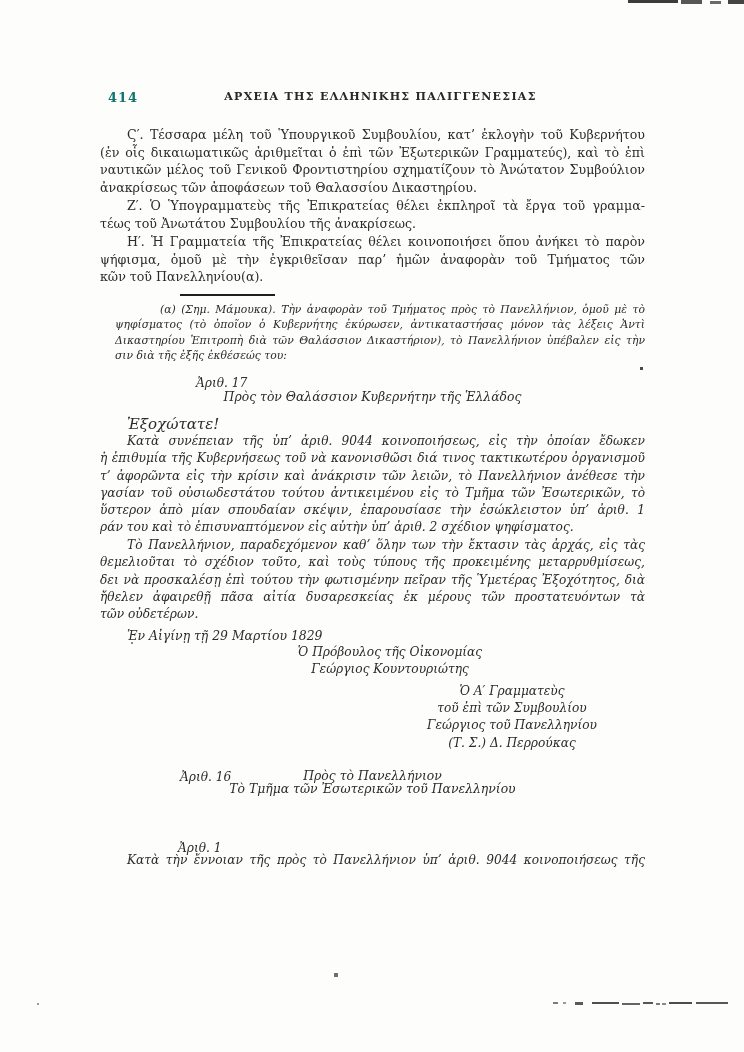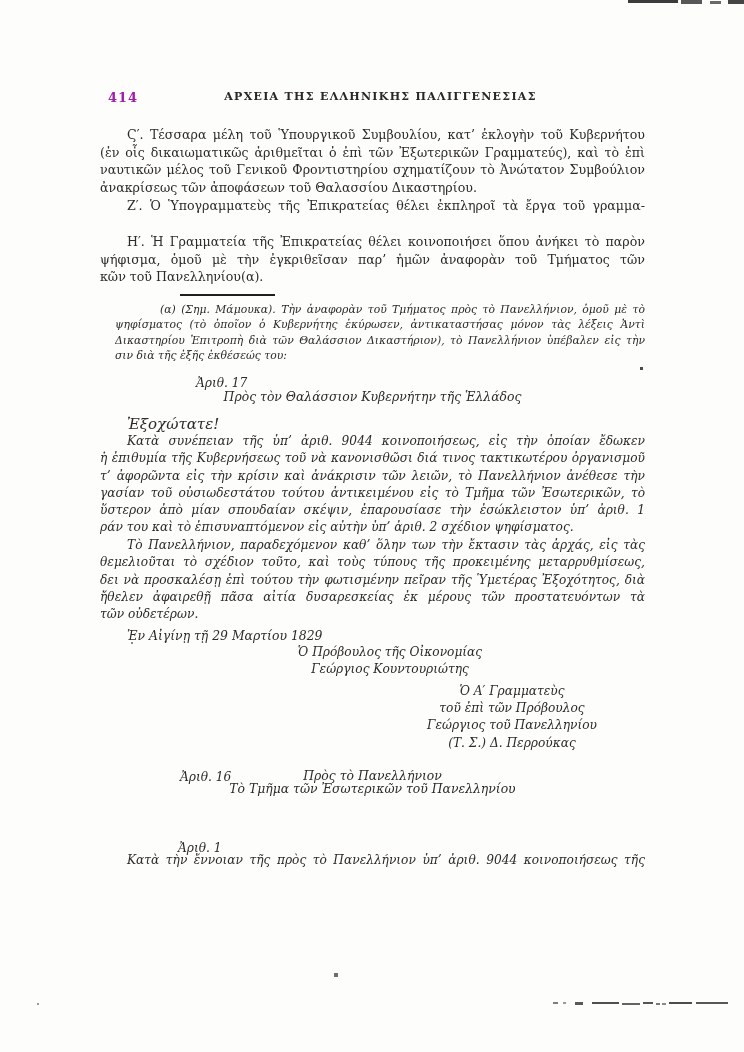--- a/index.html
+++ b/index.html
@@ -13,21 +13,21 @@
   .page{
     position:absolute;left:0;top:0;width:744px;height:1052px;
     background:#fdfdfc;
     color:#2d2b28;
   }
   .abs{position:absolute;}
   
   .header-row{left:100px;top:90px;width:545px;height:16px;}
   .pagenum{
     position:absolute;left:8px;top:0;
-    font-size:13px;font-weight:bold;letter-spacing:1px;color:#a21caf;text-align:center;
+    font-size:13px;font-weight:bold;letter-spacing:1px;color:#0f766e;text-align:center;
   }
   .journal-title{
     position:absolute;left:8px;top:0;width:100%;
     text-align:center;font-size:11px;font-weight:bold;
     letter-spacing:1.3px;color:#2a2825;white-space:nowrap;
   }
   
   .block{left:100px;width:545px;overflow:hidden;}
   .body-text{font-size:12.6px;line-height:17.7px;}
   .letter-text{font-size:12.2px;line-height:17.3px;font-style:italic;}
@@ -65,20 +65,21 @@
 
   <div class="abs block body-text" style="top:126px">
       <div class="tline indent">Ϛ′. Τέσσαρα μέλη τοῦ Ὑπουργικοῦ Συμβουλίου, κατ’ ἐκλογὴν τοῦ Κυβερνήτου</div>
       <div class="tline">(ἐν οἷς δικαιωματικῶς ἀριθμεῖται ὁ ἐπὶ τῶν Ἐξωτερικῶν Γραμματεύς), καὶ τὸ ἐπὶ τῶν</div>
       <div class="tline">ναυτικῶν μέλος τοῦ Γενικοῦ Φροντιστηρίου σχηματίζουν τὸ Ἀνώτατον Συμβούλιον τῆς</div>
       <div class="tline short">ἀνακρίσεως τῶν ἀποφάσεων τοῦ Θαλασσίου Δικαστηρίου.</div>
     </div>
 
   <div class="abs block body-text" style="top:197px">
       <div class="tline indent">Ζ′. Ὁ Ὑπογραμματεὺς τῆς Ἐπικρατείας θέλει ἐκπληροῖ τὰ ἔργα τοῦ γραμμα-</div>
+      <div class="tline short">τέως τοῦ Ἀνωτάτου Συμβουλίου τῆς ἀνακρίσεως.</div>
     </div>
 
   <div class="abs block body-text" style="top:233px">
       <div class="tline indent">Η′. Ἡ Γραμματεία τῆς Ἐπικρατείας θέλει κοινοποιήσει ὅπου ἀνήκει τὸ παρὸν</div>
       <div class="tline">ψήφισμα, ὁμοῦ μὲ τὴν ἐγκριθεῖσαν παρ’ ἡμῶν ἀναφορὰν τοῦ Τμήματος τῶν Ἐσωτερι-</div>
       <div class="tline short">κῶν τοῦ Πανελληνίου(α).</div>
     </div>
 
   <div class="abs footnote-rule"></div>
   <div class="abs block footnote" style="top:302px">
@@ -113,21 +114,21 @@
 
   <div class="abs dateline" style="top:628px">Ἐν Αἰγίνῃ τῇ 29 Μαρτίου 1829</div>
 
   <div class="abs sig-block sig-left">
     <div>Ὁ Πρόβουλος τῆς Οἰκονομίας</div>
     <div>Γεώργιος Κουντουριώτης</div>
   </div>
 
   <div class="abs sig-block sig-right">
     <div>Ὁ Α′ Γραμματεὺς</div>
-    <div>τοῦ ἐπὶ τῶν Πρόβουλος</div>
+    <div>τοῦ ἐπὶ τῶν Συμβουλίου</div>
     <div>Γεώργιος τοῦ Πανελληνίου</div>
     <div>(Τ. Σ.)  Δ. Περρούκας</div>
   </div>
 
   <div class="abs doc-number" style="left:180px;top:758px">Ἀριθ. 16</div>
 
   <div class="abs centered-line" style="top:781px">Τὸ Τμῆμα τῶν Ἐσωτερικῶν τοῦ Πανελληνίου</div>
 
   <div class="abs centered-line" style="top:768px">Πρὸς τὸ Πανελλήνιον</div>
 

